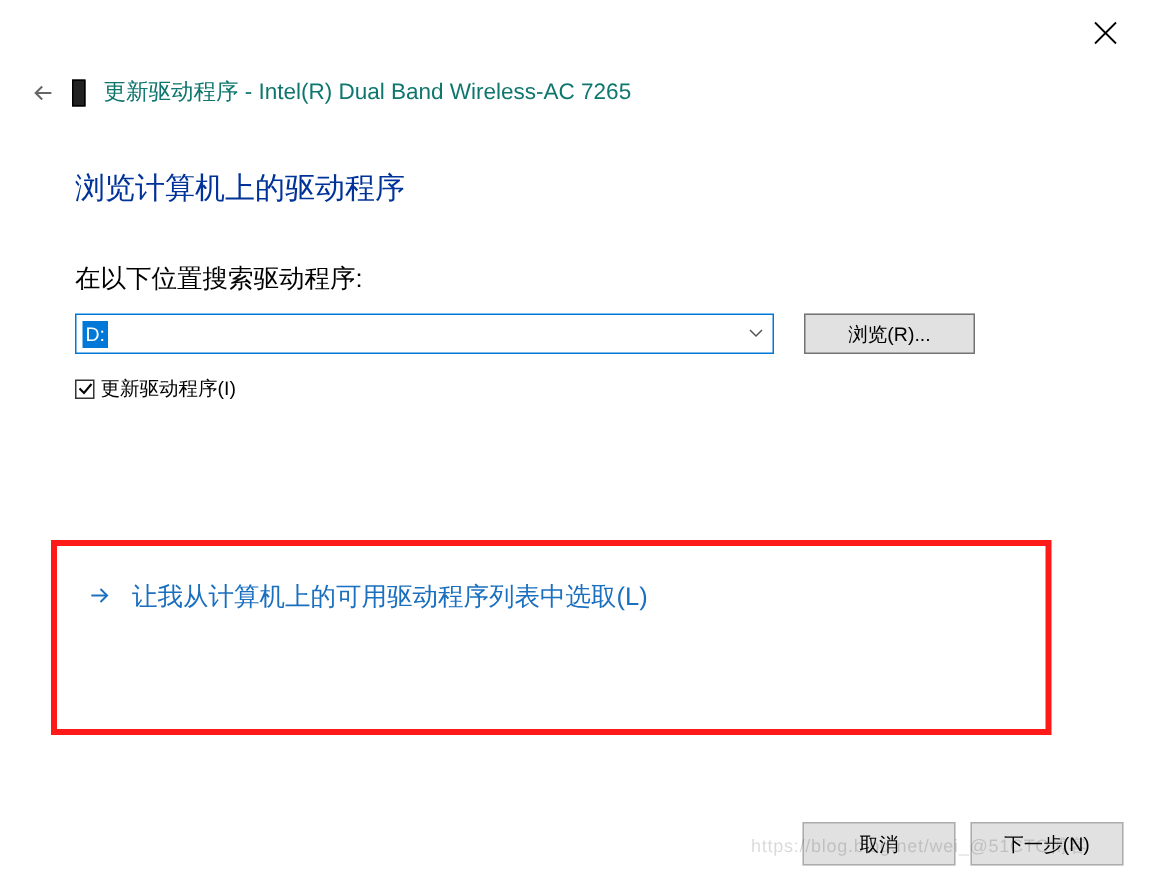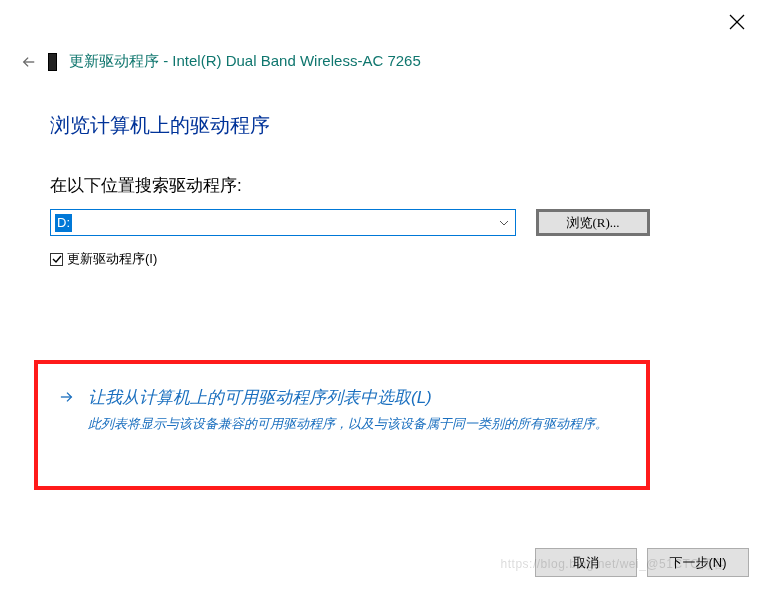--- a/index.html
+++ b/index.html
@@ -90,24 +90,24 @@
       right: 6px;
       top: 50%;
       transform: translateY(-50%);
       color: #555;
     }
     .combo-chevron svg { width: 10px; height: 10px; }
     .browse-btn {
       width: 114px;
       height: 27px;
       background: #e1e1e1;
-      border: 3px solid #737373;
-      font-size: 13px;
-      cursor: pointer;
-      font-family: Liberation Serif, serif;
+      border: 1px solid #737373;
+      font-size: 13px;
+      cursor: pointer;
+      font-family: Liberation Sans, sans-serif;
     }
     .checkbox-row {
       position: absolute;
       top: 250px;
       left: 50px;
       display: flex;
       align-items: center;
       gap: 4px;
       font-size: 13px;
     }
@@ -118,25 +118,24 @@
       display: flex;
       align-items: center;
       justify-content: center;
       cursor: pointer;
     }
     .checkbox-box svg { width: 10px; height: 10px; }
     .option-box {
       position: absolute;
       top: 360px;
       left: 34px;
-      width: 616px;
+      width: 667px;
       height: 130px;
       border: 4px solid #ff1a1a;
       padding: 22px 22px 16px 22px;
-      font-style: italic;
     }
     .option-row {
       display: flex;
       gap: 14px;
       align-items: flex-start;
       cursor: pointer;
     }
     .option-arrow {
       color: #1a6fbf;
       margin-top: 4px;
@@ -232,21 +231,20 @@
 <div class="option-box">
   <div class="option-row">
     <div class="option-arrow">
       <svg viewBox="0 0 16 16">
           <line x1="1" y1="8" x2="13" y2="8" stroke="#1a6fbf" stroke-width="1.5"></line>
           <polyline points="8,3 13,8 8,13" fill="none" stroke="#1a6fbf" stroke-width="1.5"></polyline>
         </svg>
     </div>
     <div class="option-text">
       <div class="option-title">让我从计算机上的可用驱动程序列表中选取(L)</div>
-      <div class="option-desc">此列表将显示与该设备兼容的可用驱动程序，以及与该设备属于同一类别的所有驱动程序。</div>
     </div>
   </div>
 </div>
 
 <div class="footer">
   <button class="footer-btn">取消</button>
   <button class="footer-btn">下一步(N)</button>
 </div>
 
 <div class="watermark">https://blog.blog.net/wei_@51CTO博客</div>

